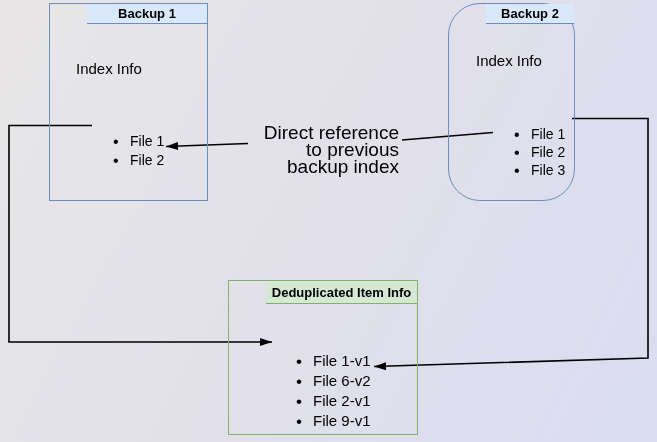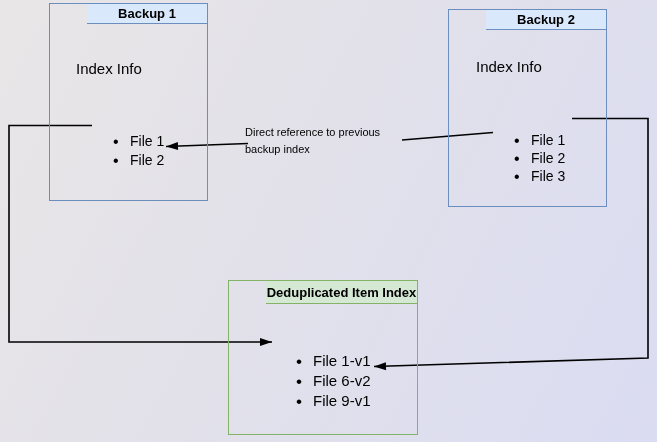--- a/index.html
+++ b/index.html
@@ -54,30 +54,30 @@
   }
   ul.files li::before{
     content:"\2022";
     position:absolute;
     left:0;
     font-size:1.15em;
   }
   #backup1-box{left:49px;top:3px;width:159px;height:198px;}
   #backup1-box .indexinfo{left:26px;top:56px;}
   #backup1-box ul.files{left:47px;top:112px;font-size:14px;line-height:19px;}
-  #backup2-box{left:448px;top:9px;width:159px;height:198px;}
+  #backup2-box{left:448px;top:3px;width:127px;height:198px;border-radius:32px;}
   #backup2-box .indexinfo{left:27px;top:48px;}
   #backup2-box ul.files{left:49px;top:105px;font-size:14px;line-height:18px;}
   #dedup-box{left:228px;top:280px;width:190px;height:155px;}
   #dedup-box ul.files{left:51px;top:54px;font-size:15px;line-height:20px;text-align:center;}
   .annotation{
     position:absolute;
     left:245px;top:124px;width:154px;
-    font-size:11px;line-height:17px;
-    text-align:left;
+    font-size:19px;line-height:17px;
+    text-align:right;
   }
   svg path{fill:none;stroke:#000;stroke-width:1.6;}
   svg .head{fill:#000;stroke:none;}
 </style>
 </head>
 <body>
 
 <div class="stage">
 
   <svg class="arrows" viewBox="0 0 657 442" xmlns="http://www.w3.org/2000/svg">
@@ -108,23 +108,24 @@
     <div class="hdr">Backup 2</div>
     <div class="indexinfo">Index Info</div>
     <ul class="files">
         <li>File 1</li>
         <li>File 2</li>
         <li>File 3</li>
       </ul>
   </div>
 
   <div class="box green" id="dedup-box">
-    <div class="hdr">Deduplicated Item Index</div>
+    <div class="hdr">Deduplicated Item Info</div>
     <ul class="files">
         <li>File 1-v1</li>
         <li>File 6-v2</li>
+        <li>File 2-v1</li>
         <li>File 9-v1</li>
       </ul>
   </div>
 
   <div class="annotation">Direct reference to previous backup index</div>
 
 </div>
 
 </body></html>

